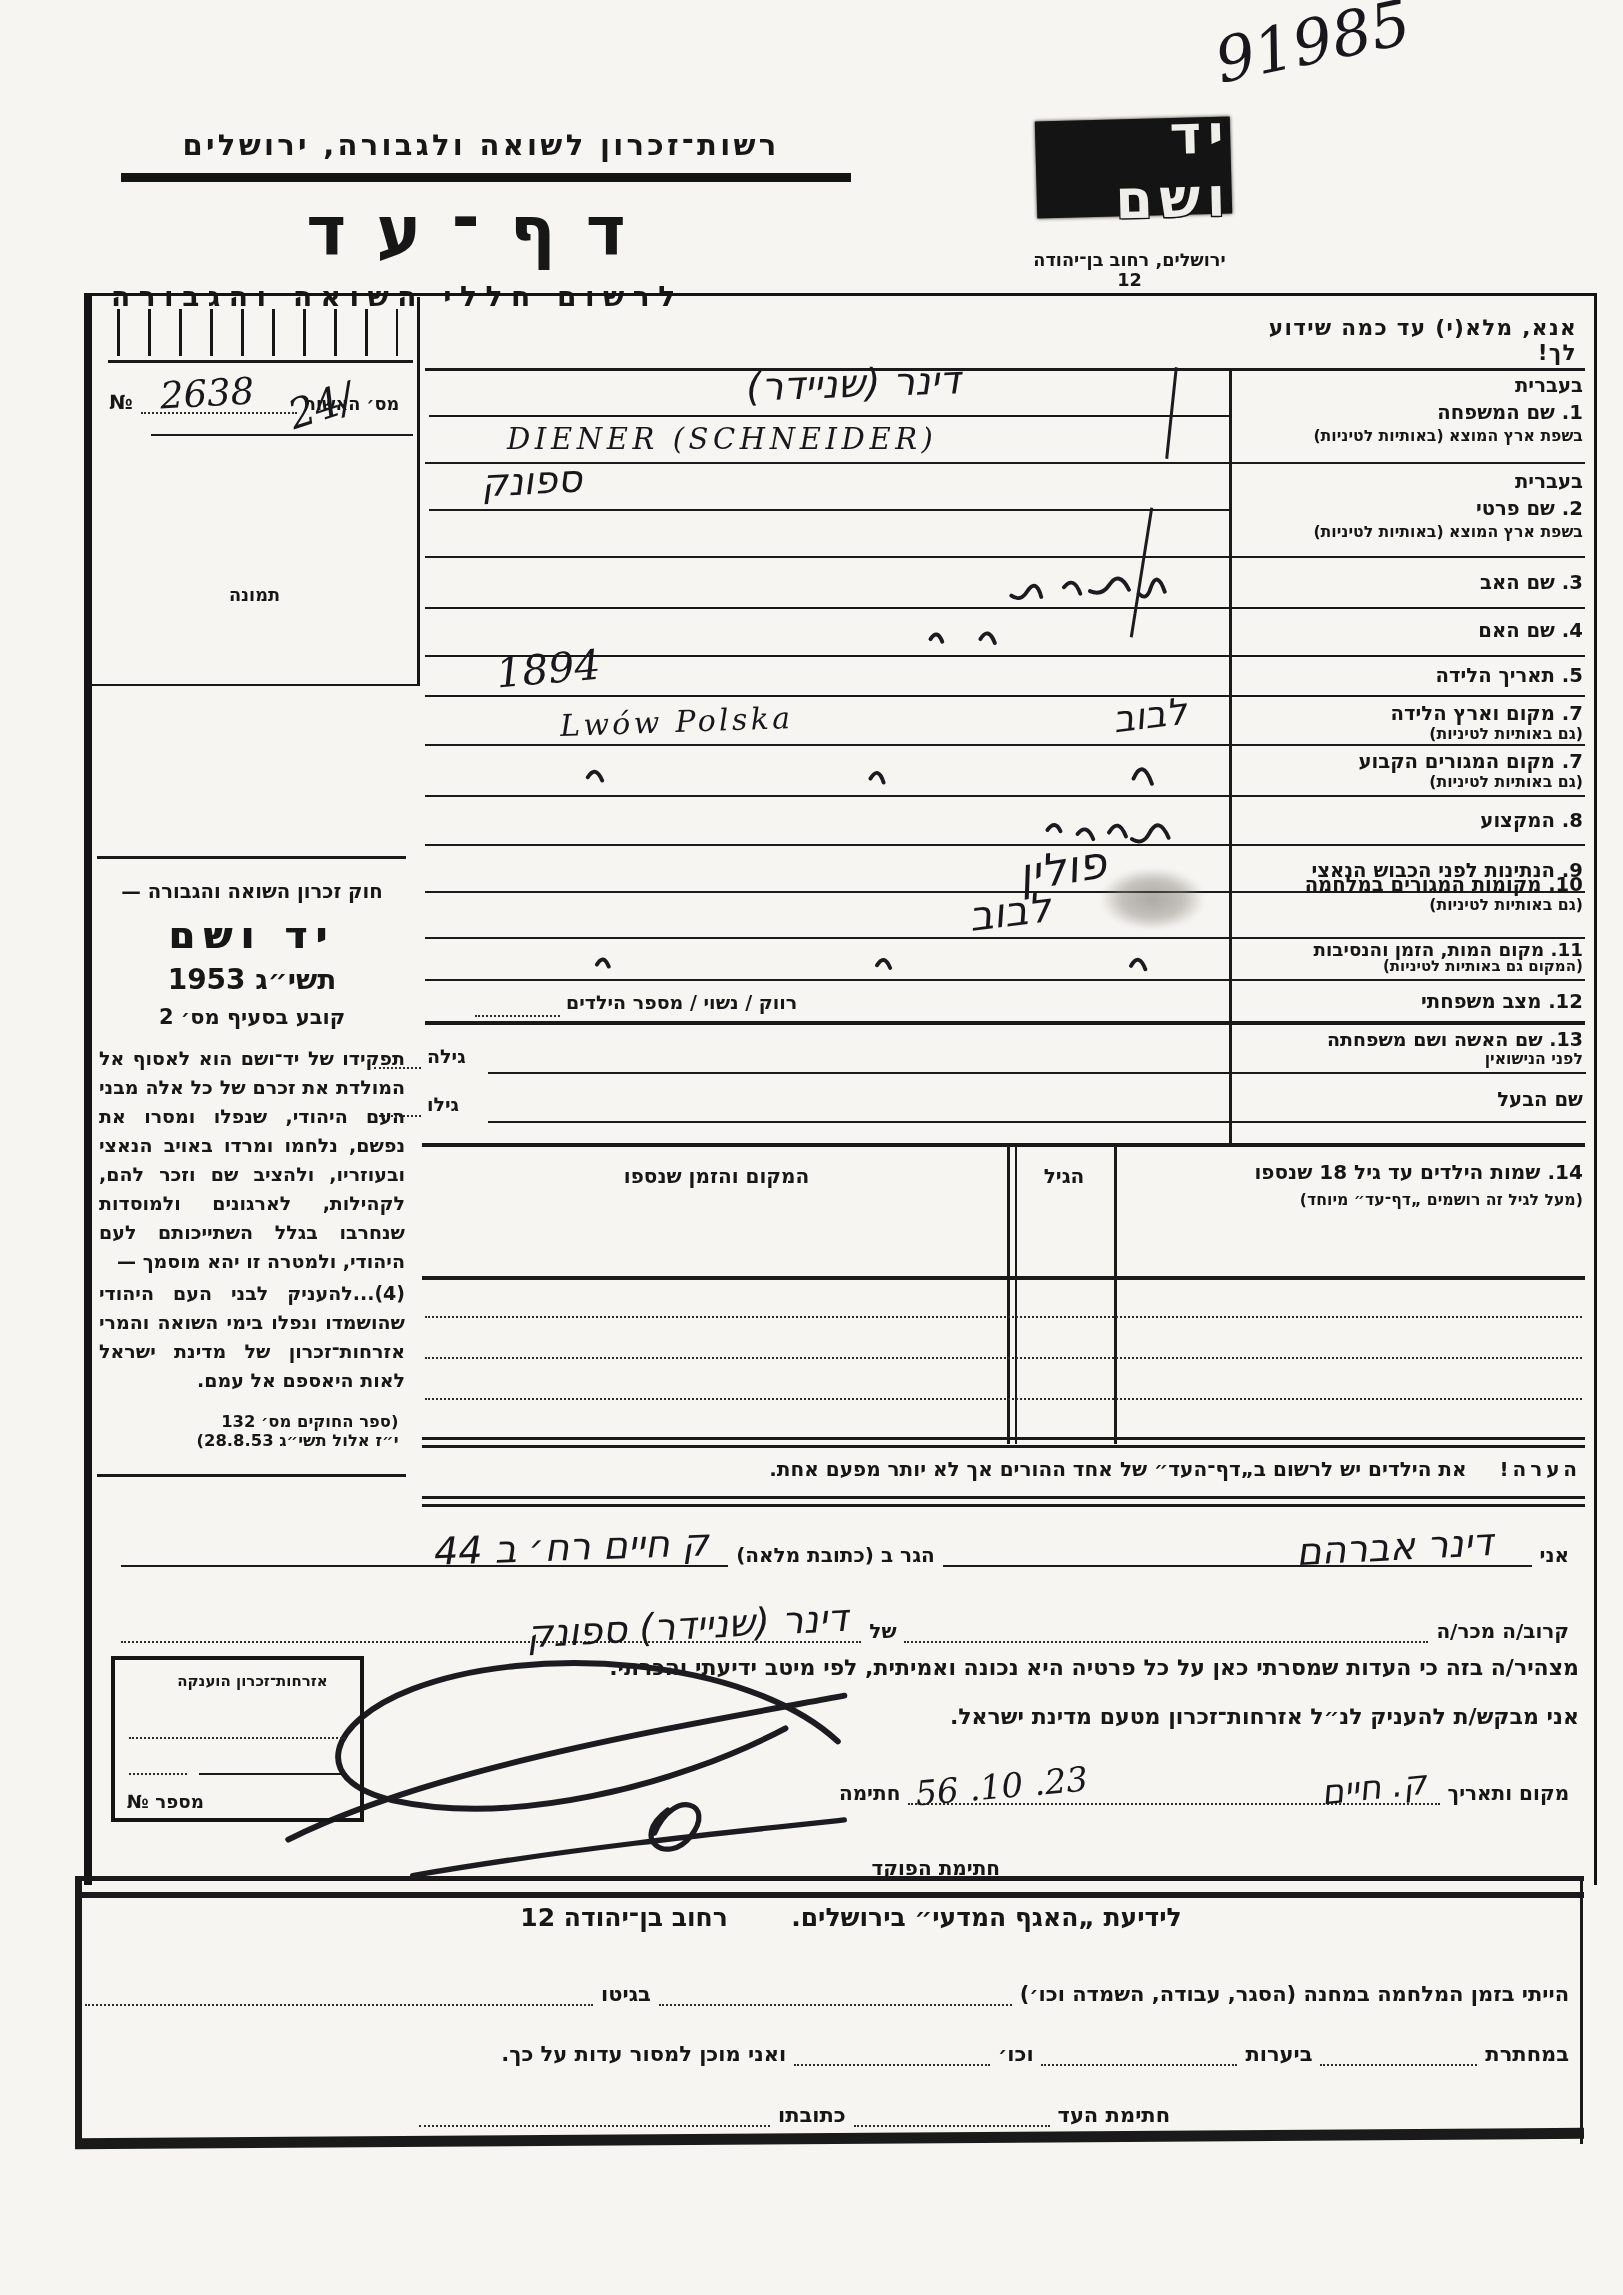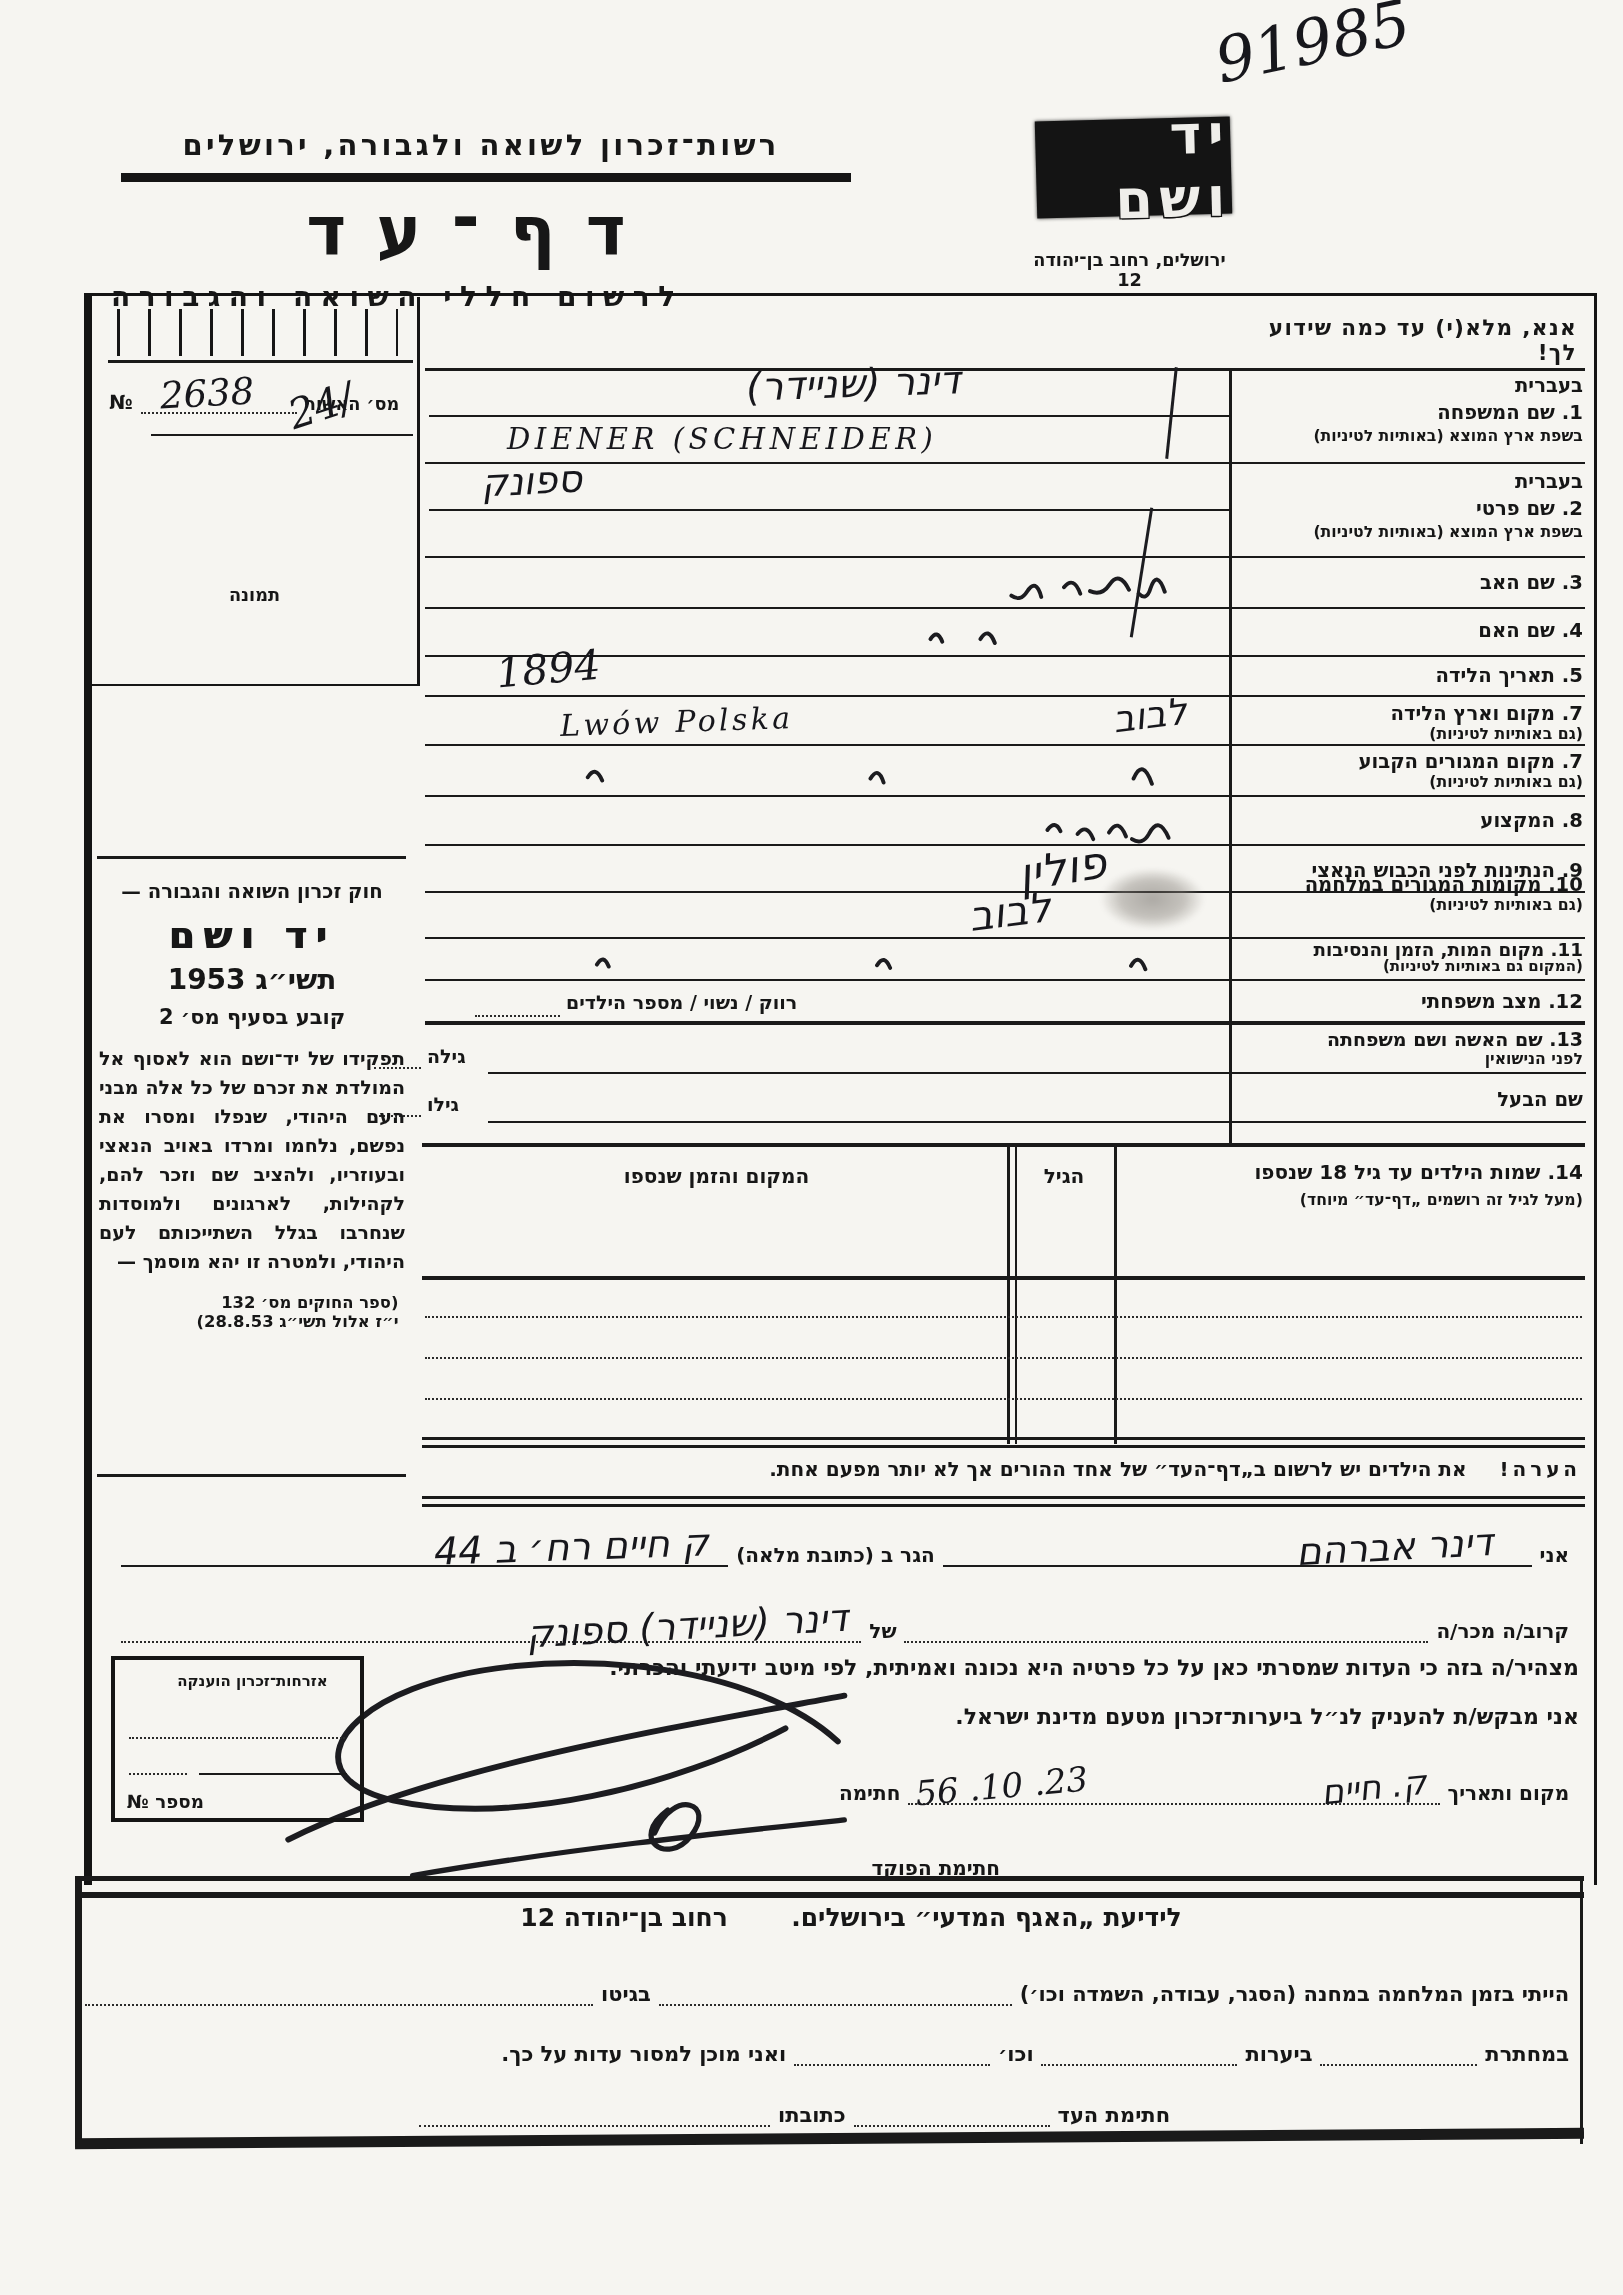--- a/index.html
+++ b/index.html
@@ -207,21 +207,21 @@
   <div class="flexrow" style="left:121px;top:1592px;width:1456px;height:51px;">
     <span class="pw">קרוב/ה מכר/ה</span>
     <div class="blankd" style="flex:0 0 524px;"></div>
     <span class="pw">של</span>
     <div class="blankd">
       <span class="hand" style="right:13px;bottom:-6.5px;font-size:38px;transform:rotate(-3deg);">דינר (שניידר) ספונק</span>
     </div>
   </div>
 
   <div class="abs pr" style="left:262px;top:1655px;width:1317px;text-align:right;font-size:22px;white-space:nowrap;">מצהיר/ה בזה כי העדות שמסרתי כאן על כל פרטיה היא נכונה ואמיתית, לפי מיטב ידיעתי והכרתי.</div>
-  <div class="abs pr" style="left:262px;top:1704px;width:1317px;text-align:right;font-size:22px;white-space:nowrap;">אני מבקש/ת להעניק לנ״ל ביערות־זכרון מטעם מדינת ישראל.</div>
+  <div class="abs pr" style="left:262px;top:1704px;width:1317px;text-align:right;font-size:22px;white-space:nowrap;">אני מבקש/ת להעניק לנ״ל אזרחות־זכרון מטעם מדינת ישראל.</div>
 
   <div class="flexrow" style="left:831px;top:1758px;width:746px;height:47px;">
     <span class="pw">מקום ותאריך</span>
     <div class="blankd">
       <span class="hand" style="right:13px;bottom:-3.9px;font-size:34px;transform:rotate(-6deg);">ק. חיים</span>
       <span class="hand handL" style="left:6.5px;bottom:-2.6px;font-size:34px;transform:rotate(-5deg);">23. 10. 56</span>
     </div>
     <span class="pw">חתימה</span>
   </div>
 
@@ -237,20 +237,21 @@
     <path d="M250,395 C480,355 720,330 910,310" stroke-width="8"></path>
   </svg>
 
   <div class="hline" style="left:97px;top:856px;width:309px;height:3.3px;"></div>
   <div class="abs" style="left:99px;top:880px;width:306px;text-align:center;">
     <div class="pr" style="font-size:19.6px;white-space:nowrap;">חוק זכרון השואה והגבורה —</div>
     <div class="pr" style="font-size:37px;letter-spacing:9.2px;margin-top:10.5px;text-shadow:1.3px 0 0 #161616;">יד ושם</div>
     <div class="pr" style="font-size:28px;margin-top:6.5px;">תשי״ג 1953</div>
     <div class="pr" style="font-size:21px;margin-top:9.2px;">קובע בסעיף מס׳ 2</div>
     <div class="pr" style="font-size:19px;line-height:29px;text-align:justify;margin-top:14.4px;">תפקידו של יד־ושם הוא לאסוף אל המולדת את זכרם של כל אלה מבני העם היהודי, שנפלו ומסרו את נפשם, נלחמו ומרדו באויב הנאצי ובעוזריו, ולהציב שם וזכר להם, לקהילות, לארגונים ולמוסדות שנחרבו בגלל השתייכותם לעם היהודי, ולמטרה זו יהא מוסמך —</div>
+    <div class="pr" style="font-size:19px;line-height:29px;text-align:justify;margin-top:3.9px;">‎(4)...להעניק לבני העם היהודי שהושמדו ונפלו בימי השואה והמרי אזרחות־זכרון של מדינת ישראל לאות היאספם אל עמם.</div>
     <div class="pr" style="font-size:16.4px;margin-top:17px;text-align:right;padding-right:6.5px;">(ספר החוקים מס׳ 132</div>
     <div class="pr" style="font-size:16.4px;text-align:right;padding-right:6.5px;">י״ז אלול תשי״ג 28.8.53)</div>
   </div>
   <div class="hline" style="left:97px;top:1474px;width:309px;height:3.3px;"></div>
 
   <div class="abs" style="left:111px;top:1656px;width:245px;height:158px;border:4.6px solid #151515;">
     <div class="pr" style="position:absolute;left:0;top:11.8px;width:100%;text-align:center;font-size:15px;margin-left:15px;">אזרחות־זכרון הוענקה</div>
     <div class="dline" style="left:14.4px;top:77px;width:216px;"></div>
     <div class="dline" style="left:14.4px;top:113px;width:58px;"></div>
     <div class="hline" style="left:84px;top:113px;width:148px;"></div>

